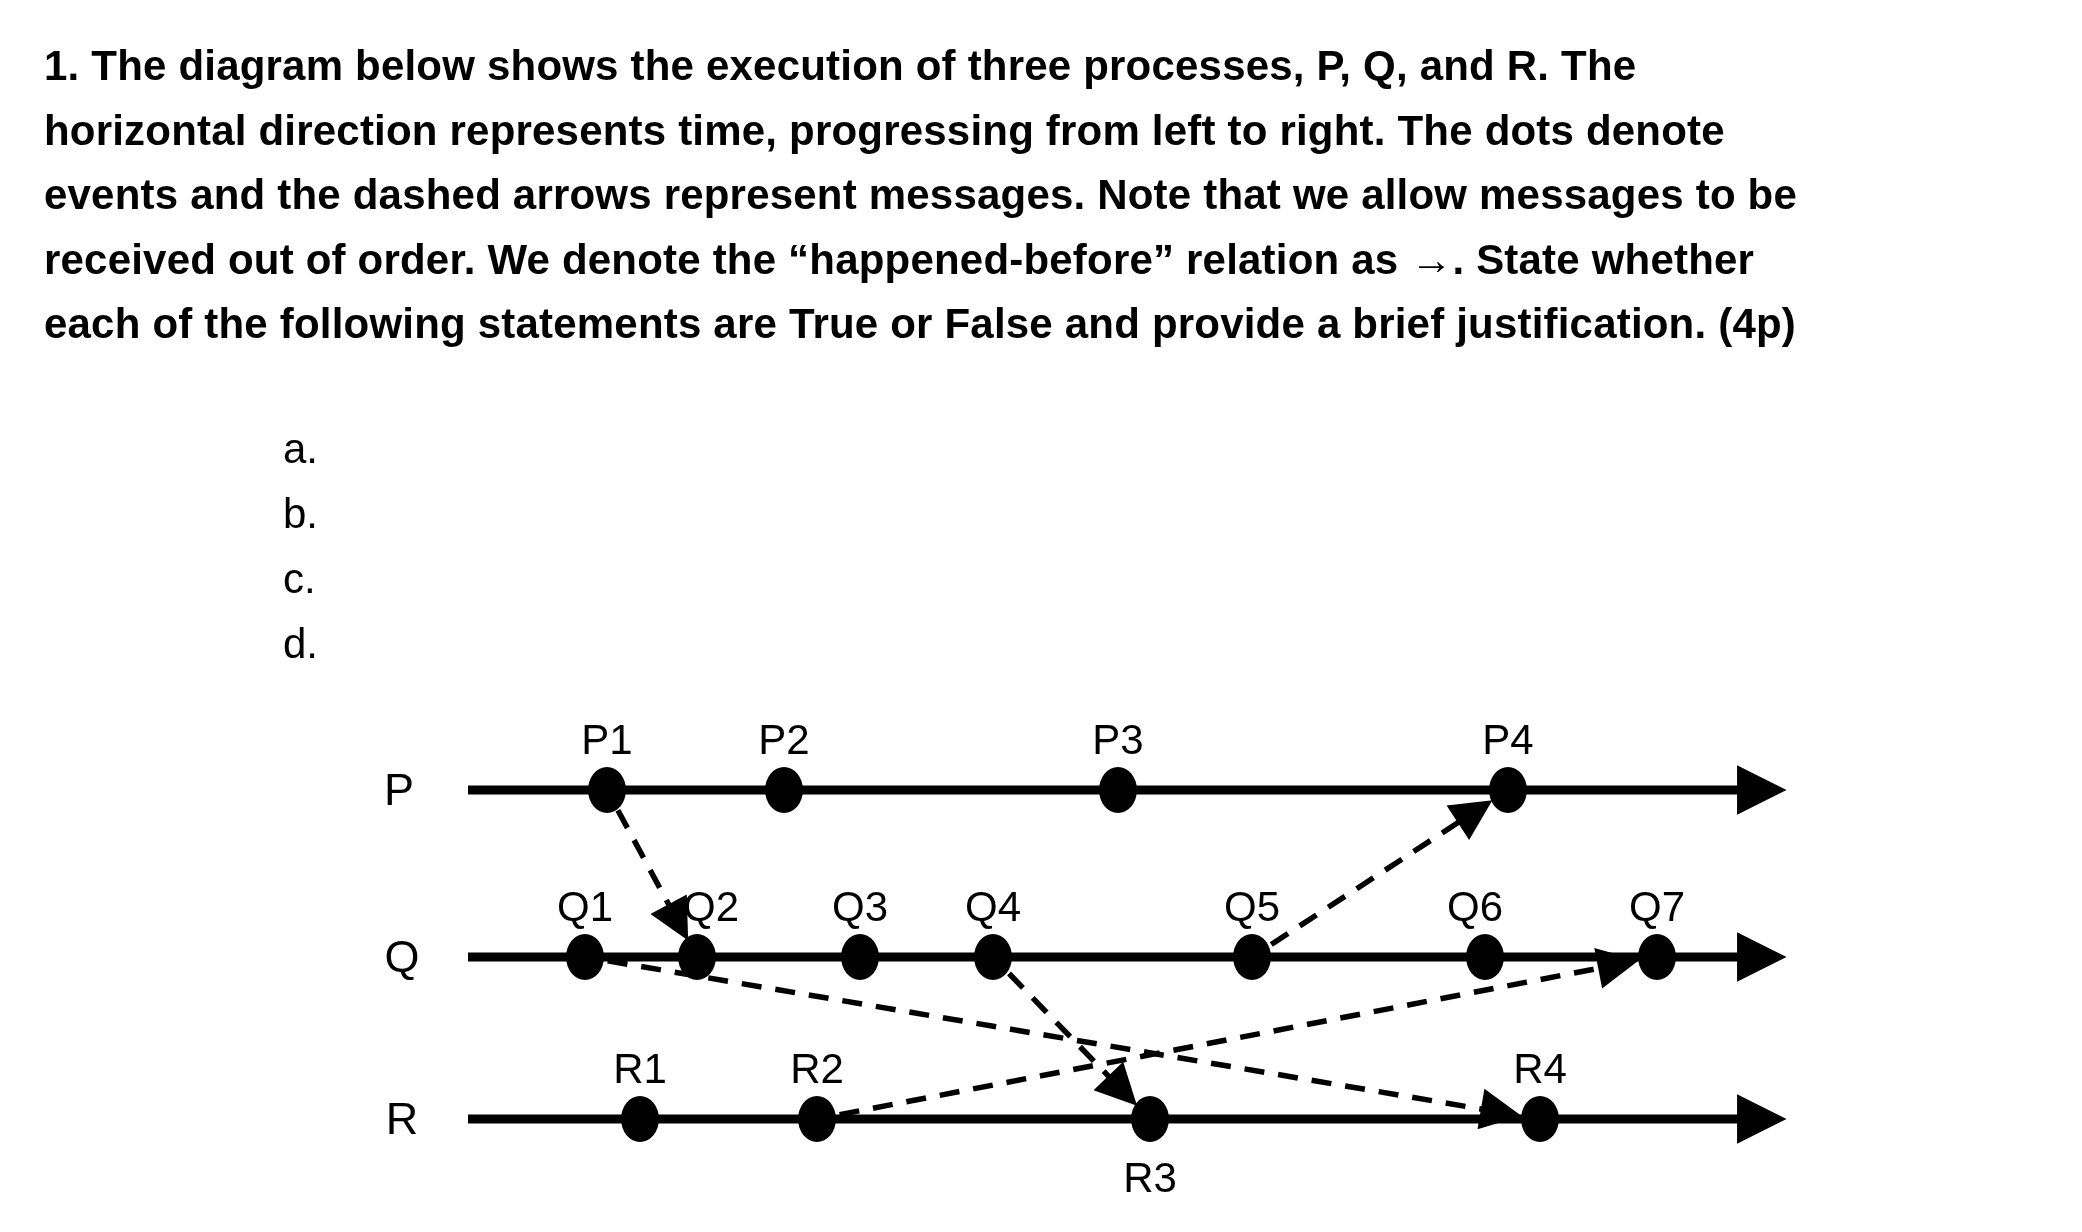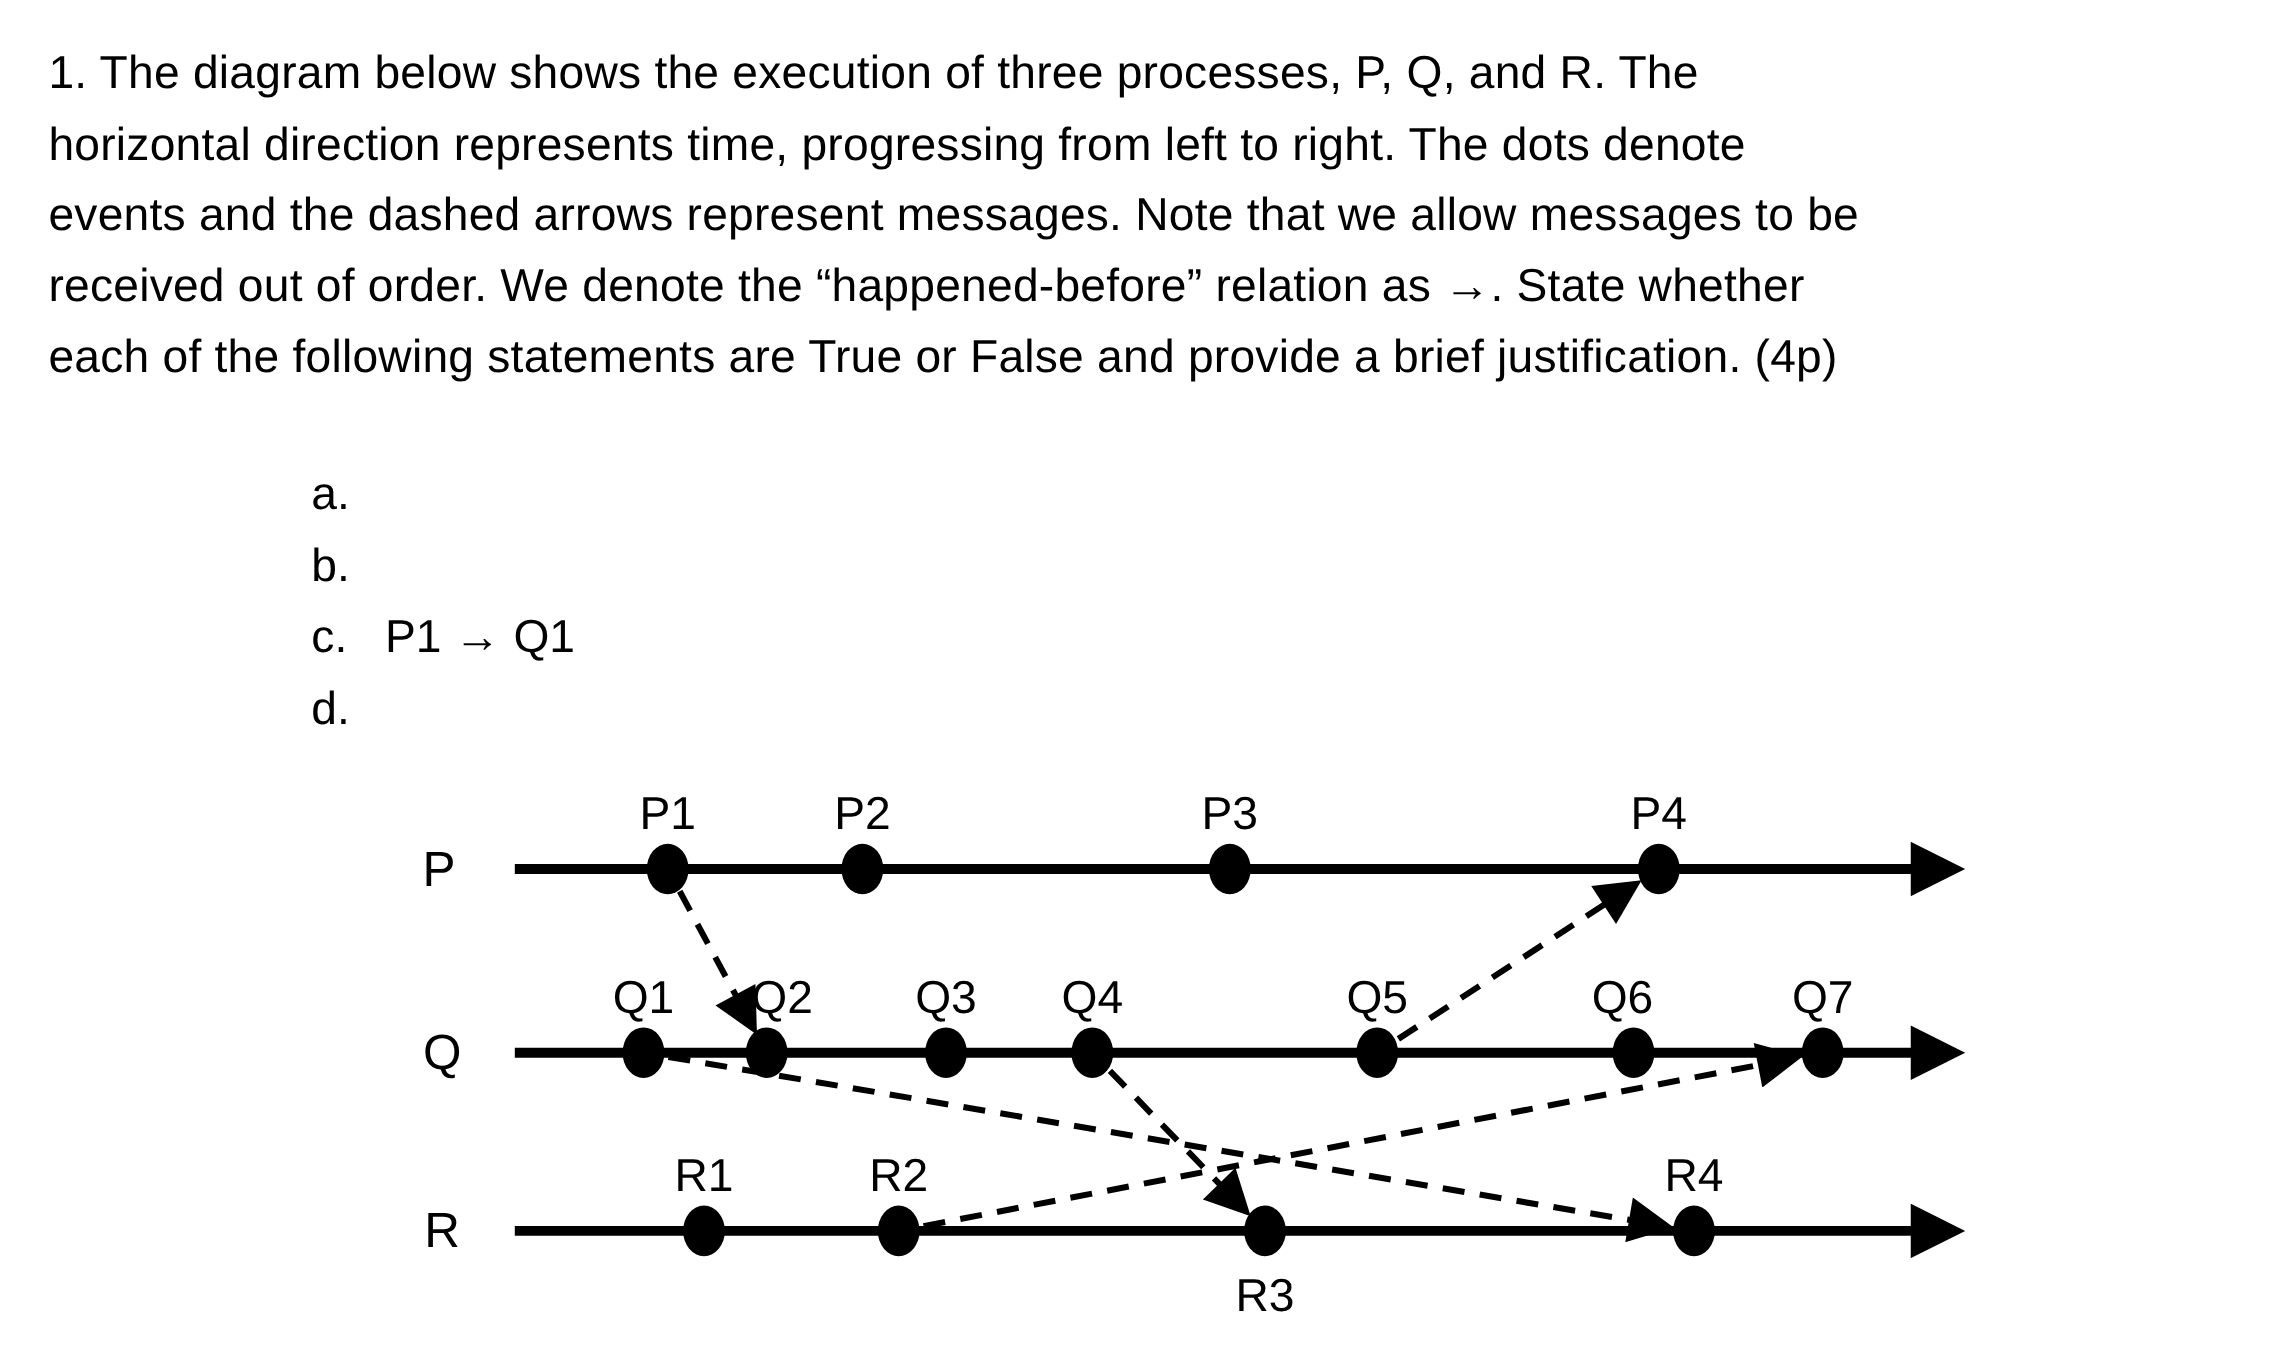--- a/index.html
+++ b/index.html
@@ -9,21 +9,21 @@
     position:relative;
     overflow:hidden;
     font-family:"Liberation Sans", sans-serif;
     color:#000;
   }
   .question{
     position:absolute;
     left:44px; top:34px;
     width:2024px;
     font-size:42px;
-    font-weight:normal;
+    font-weight:bold;
     line-height:64.5px;
     white-space:pre-line;
     letter-spacing:0.2px;
   }
   .statements{
     position:absolute;
     left:283px; top:416px;
   }
   .stmt{
     height:65px;
@@ -58,21 +58,20 @@
 
 <div class="statements">
   <div class="stmt">
     <span class="letter">a.</span>
   </div>
   <div class="stmt">
     <span class="letter">b.</span>
   </div>
   <div class="stmt">
     <span class="letter">c.</span>
-    <span class="text">P1 → Q1</span>
   </div>
   <div class="stmt">
     <span class="letter">d.</span>
   </div>
 </div>
 
 <div class="diagram-wrap">
   <svg width="2082" height="1232" viewBox="0 0 2082 1232" xmlns="http://www.w3.org/2000/svg">
     <defs>
       <marker id="tl-arrow" viewBox="0 0 10 10" refX="1" refY="5" markerWidth="7" markerHeight="5.5" orient="auto">

